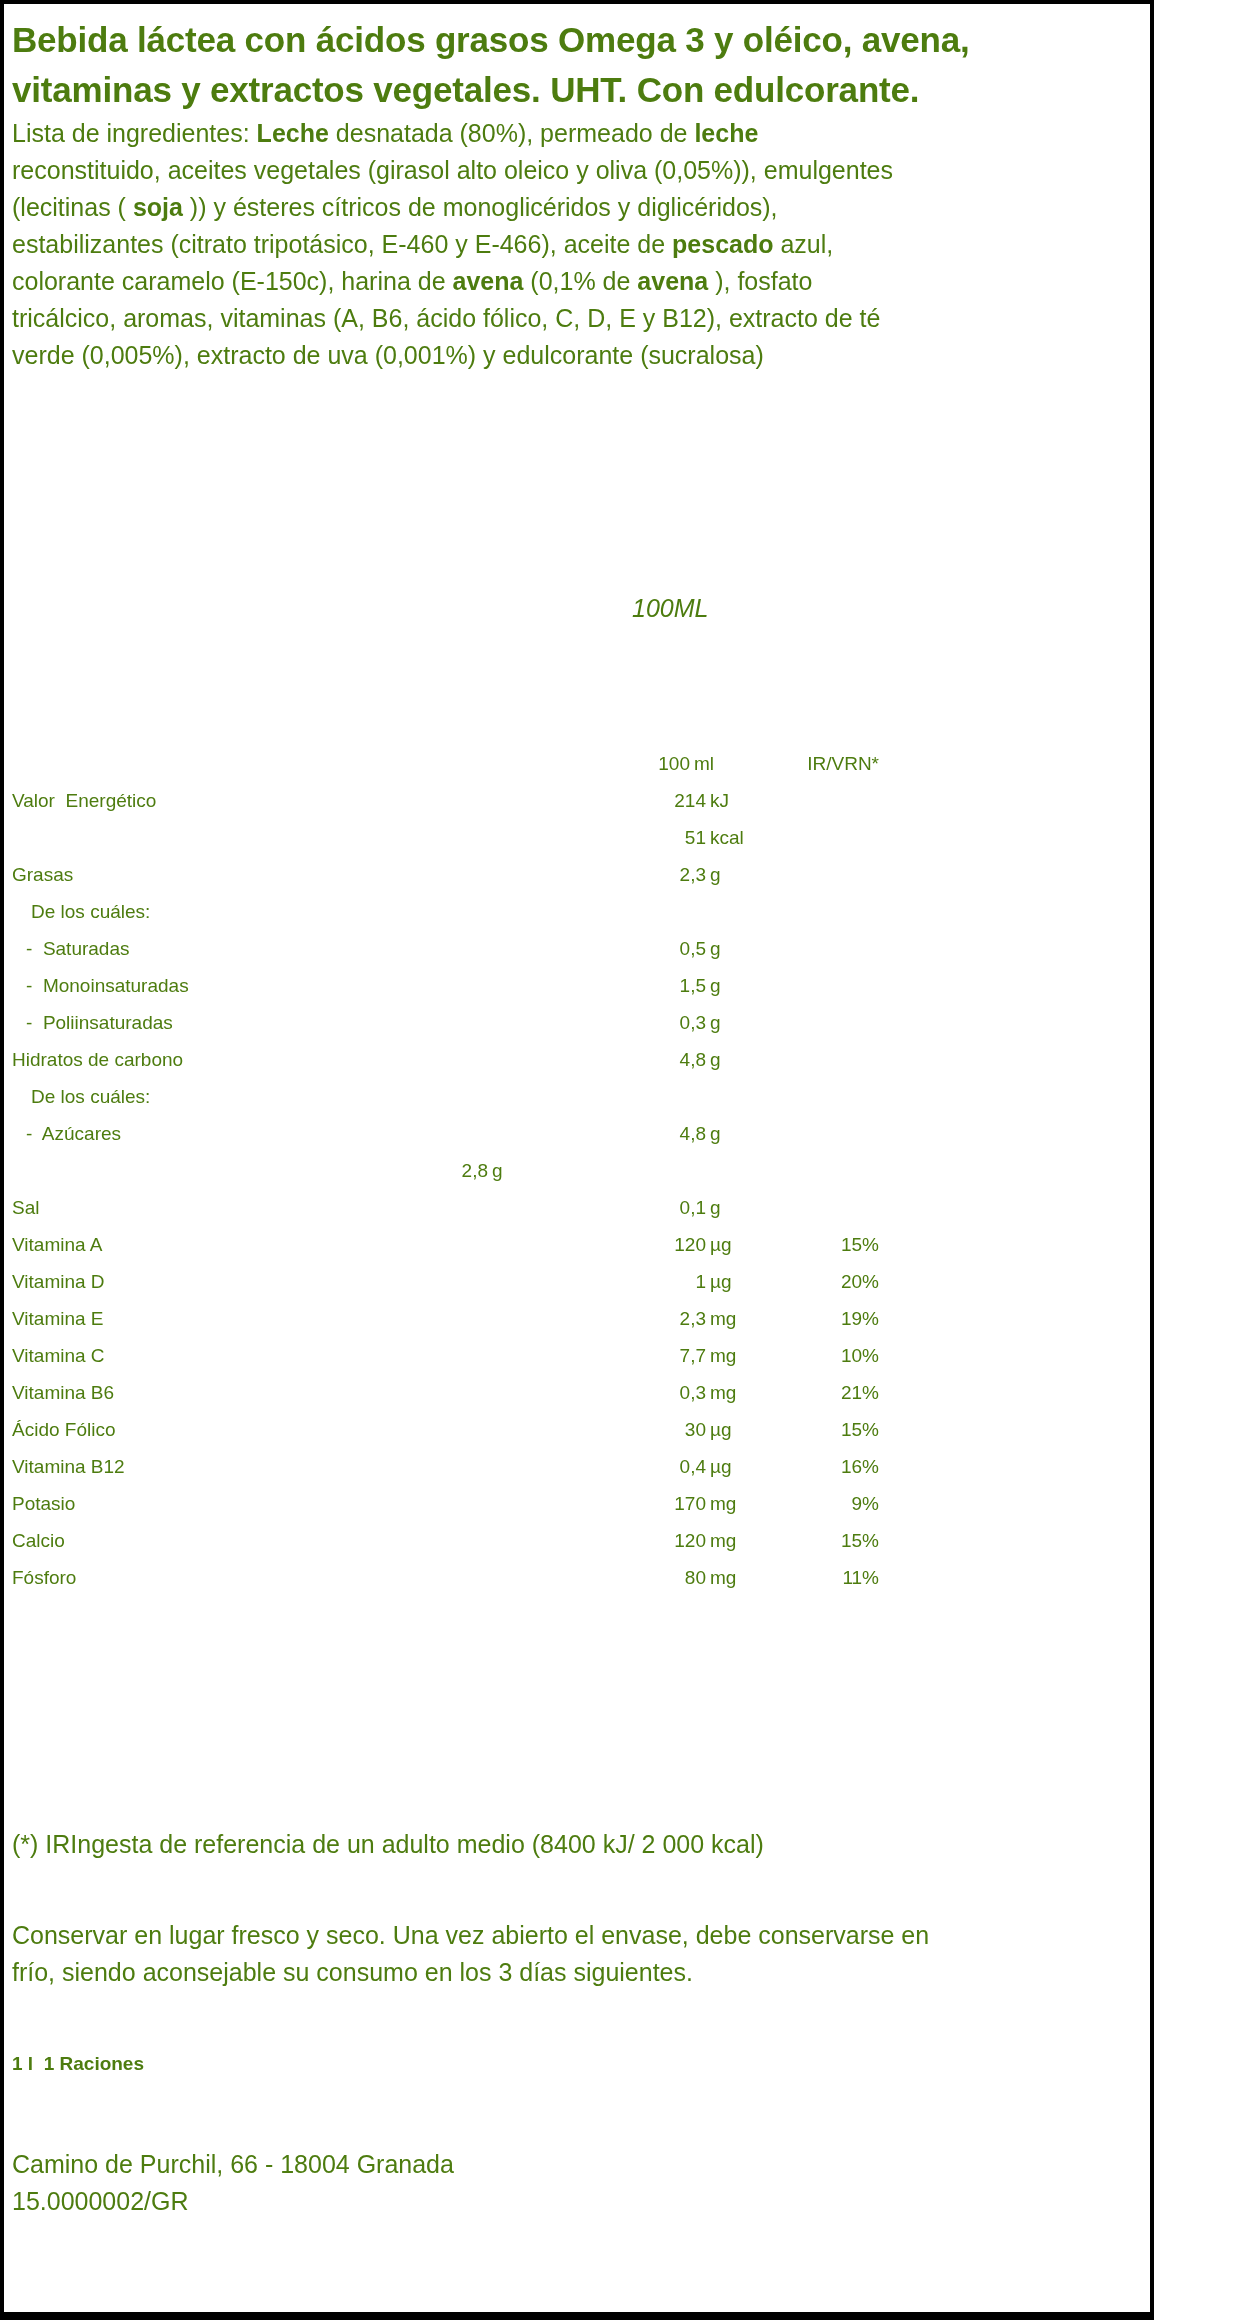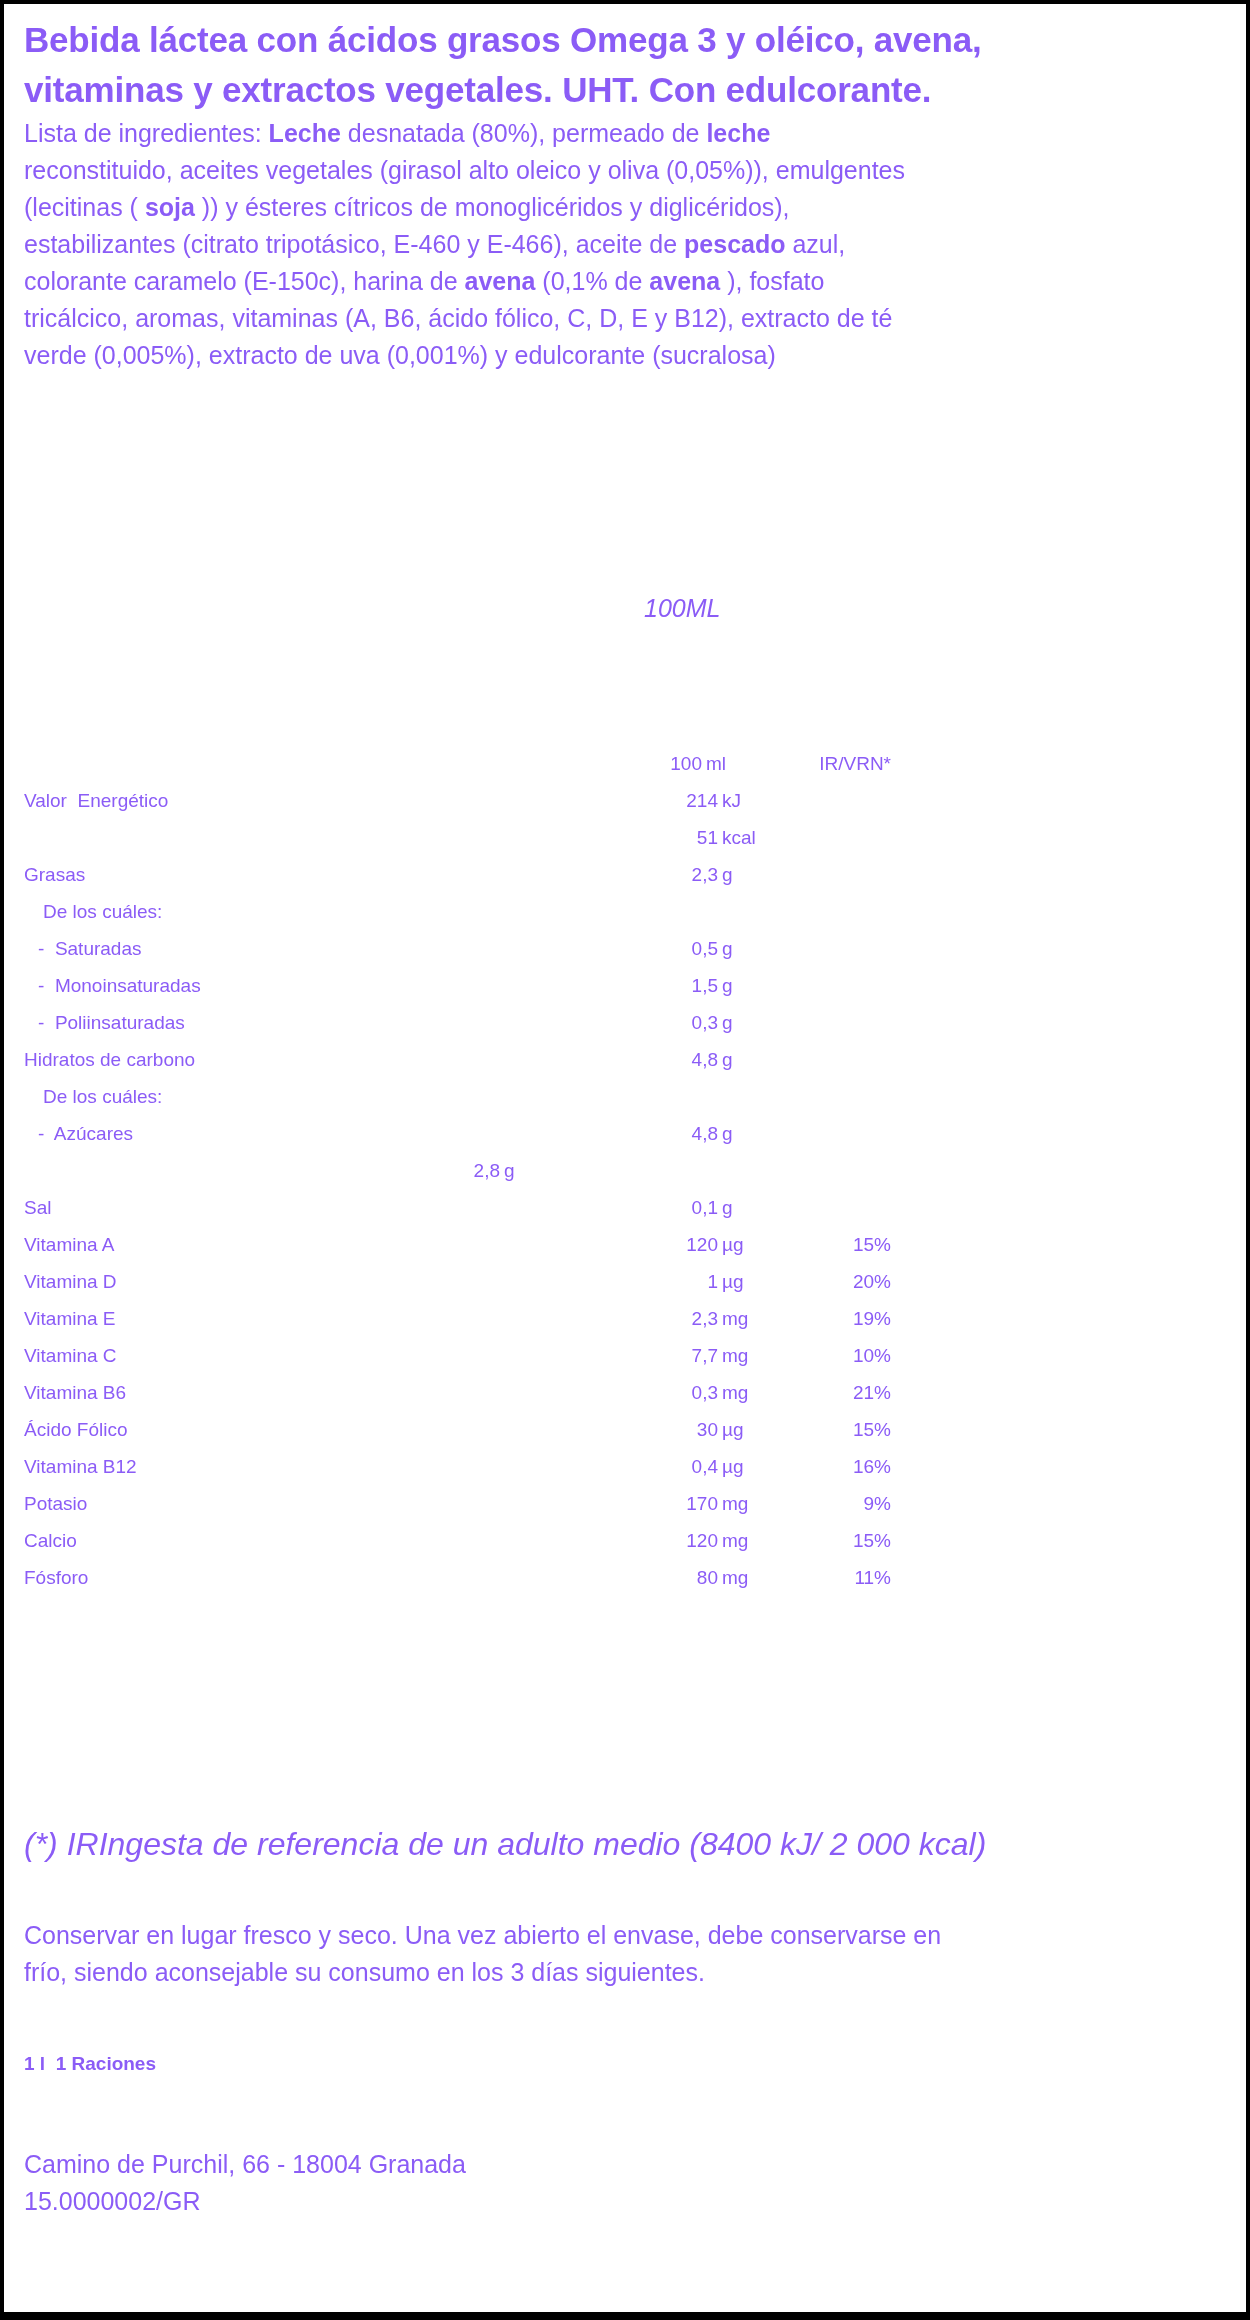--- a/index.html
+++ b/index.html
@@ -1,27 +1,27 @@
 <!DOCTYPE html>
 <html><head>
 <meta charset="utf-8">
 <style>
   html, body { margin: 0; padding: 0; background: #ffffff; }
   .label {
     position: relative;
-    width: 1250px;
+    width: 1154px;
     height: 2320px;
     box-sizing: border-box;
     background: #ffffff;
     border: 4px solid #000000;
     border-bottom-width: 8px;
-    padding: 0 20px;
+    padding: 0 8px;
     overflow: hidden;
     font-family: "Liberation Sans", sans-serif;
-    color: #8b5cf6;
+    color: #4d7c0f;
   }
   .pre { white-space: pre-wrap; }
   .b { font-weight: bold; }
 
   .title {
     margin: 11px 0 0 0;
     font-size: 35px;
     line-height: 50px;
     font-weight: bold;
     letter-spacing: -0.2px;
@@ -51,23 +51,22 @@
   .nlabel { white-space: pre; }
   .nlabel.ind1 { padding-left: 19px; }
   .nlabel.ind2 { padding-left: 14px; }
   .nnum { text-align: right; }
   .nunit { text-align: left; padding-left: 4px; }
   .npct { text-align: right; }
   .nrow.header .nnum, .nrow.header .nunit { transform: translateX(-16px); }
 
   .footnote {
     margin: 230px 0 0 0;
-    font-size: 32px;
-    line-height: 37px;
-    font-style: italic;
+    font-size: 25px;
+    line-height: 37px;
   }
   .storage {
     margin: 54px 0 0 0;
     font-size: 25px;
     line-height: 37px;
   }
   .servings {
     margin: 53px 0 0 0;
     font-size: 19px;
     line-height: 40px;

